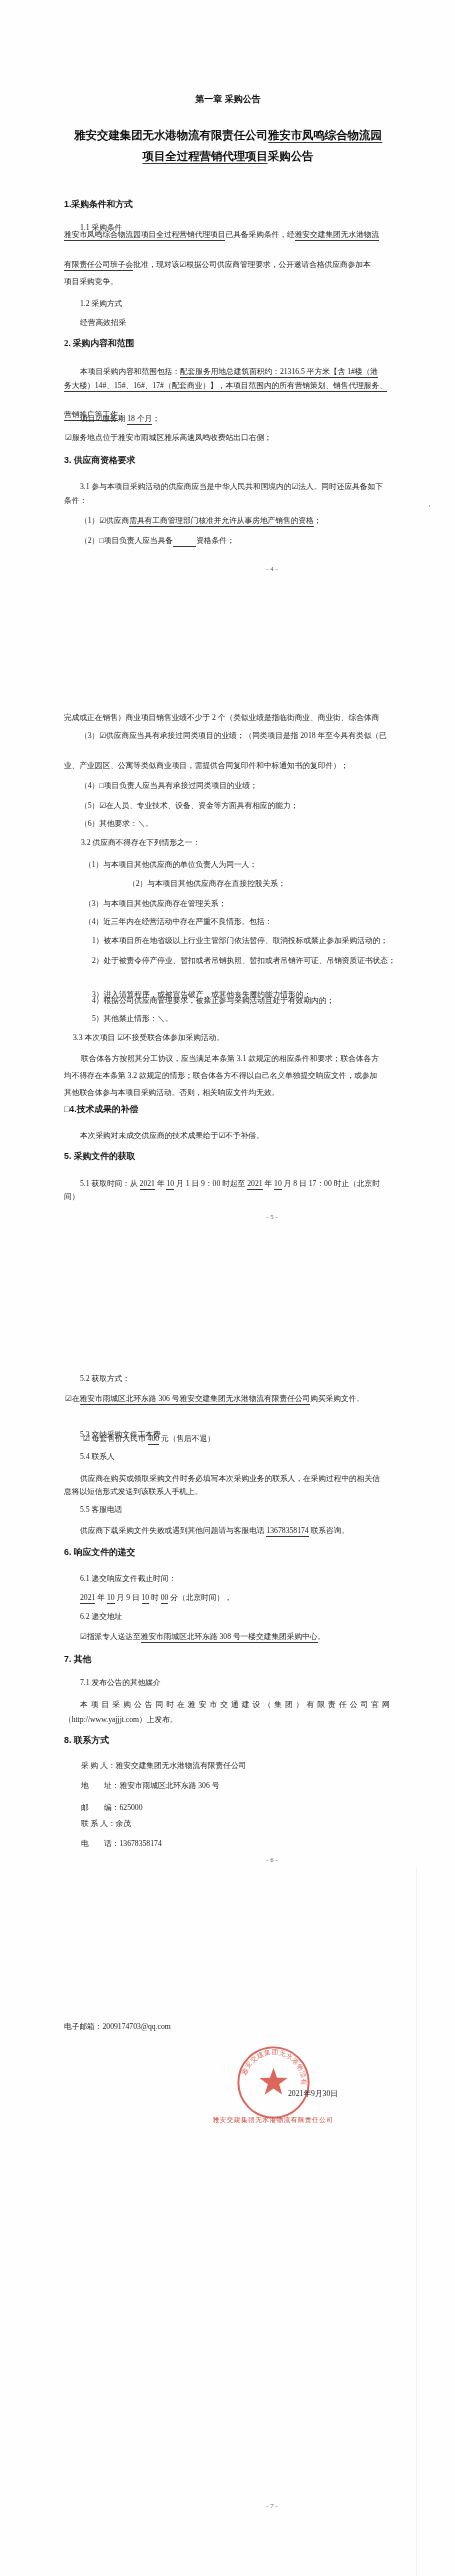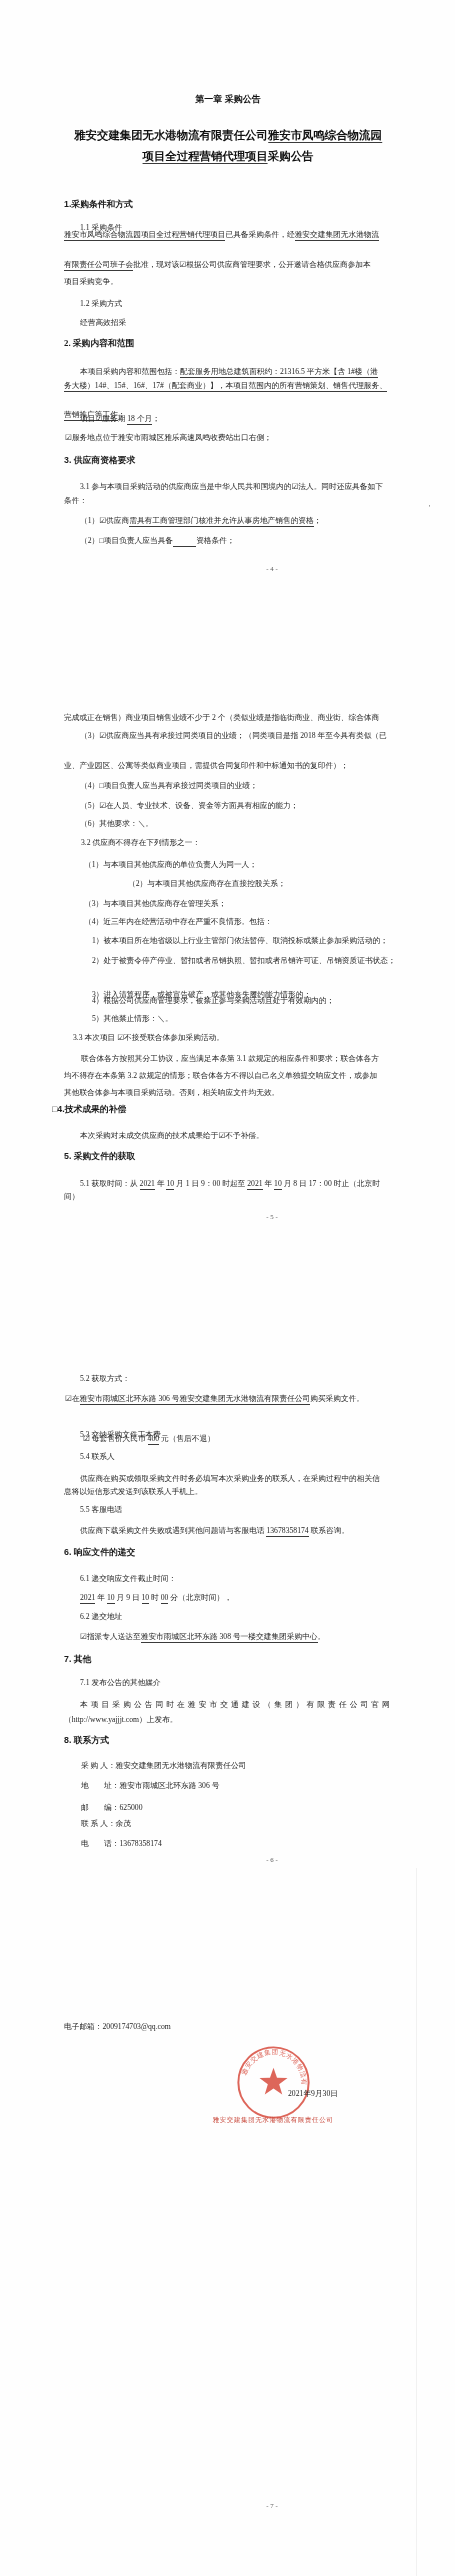--- a/index.html
+++ b/index.html
@@ -94,21 +94,21 @@
     <div class="line" style="top: 916px; left: 84px;"><span>（4）近三年内在经营活动中存在严重不良情形。包括：</span></div>
     <div class="line" style="top: 935px; left: 92px;"><span>1）被本项目所在地省级以上行业主管部门依法暂停、取消投标或禁止参加采购活动的；</span></div>
     <div class="line" style="top: 955px; left: 92px;"><span>2）处于被责令停产停业、暂扣或者吊销执照、暂扣或者吊销许可证、吊销资质证书状态；</span></div>
     <div class="line" style="top: 973px; left: 92px; margin-top: 16px;"><span>3）进入清算程序，或被宣告破产，或其他丧失履约能力情形的；</span></div>
     <div class="line" style="top: 995px; left: 92px;"><span>4）根据公司供应商管理要求，被禁止参与采购活动且处于有效期内的；</span></div>
     <div class="line" style="top: 1013px; left: 92px;"><span>5）其他禁止情形：＼。</span></div>
     <div class="line" style="top: 1032px; left: 73px;"><span>3.3 本次项目 ☑不接受联合体参加采购活动。</span></div>
     <div class="line" style="top: 1053px; left: 81px;"><span>联合体各方按照其分工协议，应当满足本条第 3.1 款规定的相应条件和要求；联合体各方</span></div>
     <div class="line" style="top: 1070px; left: 64px;"><span>均不得存在本条第 3.2 款规定的情形；联合体各方不得以自己名义单独提交响应文件，或参加</span></div>
     <div class="line" style="top: 1087px; left: 64px;"><span>其他联合体参与本项目采购活动。否则，相关响应文件均无效。</span></div>
-    <div class="line b" style="top: 1103px; left: 52px;"><span>□4.技术成果的补偿</span></div>
+    <div class="line b" style="top: 1103px; left: 64px;"><span>□4.技术成果的补偿</span></div>
     <div class="line" style="top: 1130px; left: 80px;"><span>本次采购对未成交供应商的技术成果给于☑不予补偿。</span></div>
     <div class="line b" style="top: 1150px; left: 64px;"><span>5. 采购文件的获取</span></div>
     <div class="line" style="top: 1178px; left: 80px;"><span>5.1 获取时间：从 </span><span class="u">2021</span><span> 年 </span><span class="u">10</span><span> 月 1 日 9：00 时起至 </span><span class="u">2021</span><span> 年 </span><span class="u">10</span><span> 月 8 日 17：00 时止（北京时</span></div>
     <div class="line" style="top: 1191px; left: 64px;"><span>间）</span></div>
     <div class="line f ctr" style="top: 1211px; left: 272px;"><span>- 5 -</span></div>
     <div class="line" style="top: 1373px; left: 80px;"><span>5.2 获取方式：</span></div>
     <div class="line" style="top: 1393px; left: 65px;"><span>☑在</span><span class="u">雅安市雨城区北环东路 306 号雅安交建集团无水港物流有限责任公司</span><span>购买采购文件。</span></div>
     <div class="line" style="top: 1413px; left: 80px; margin-top: 16px;"><span>5.3 交纳采购文件工本费</span></div>
     <div class="line" style="top: 1433px; left: 83px;"><span>☑ 每套售价人民币 </span><span class="u">400</span><span> 元（售后不退）</span></div>
     <div class="line" style="top: 1451px; left: 80px;"><span>5.4 联系人</span></div>

